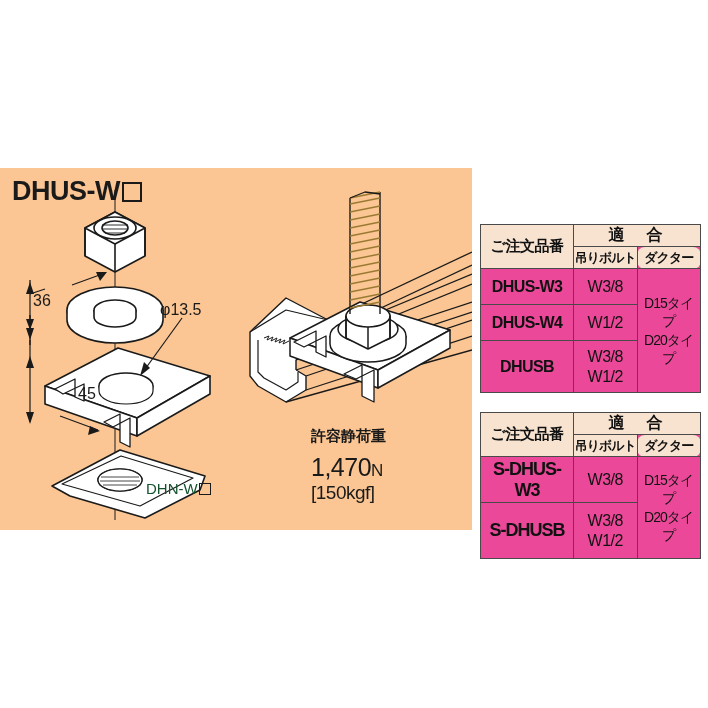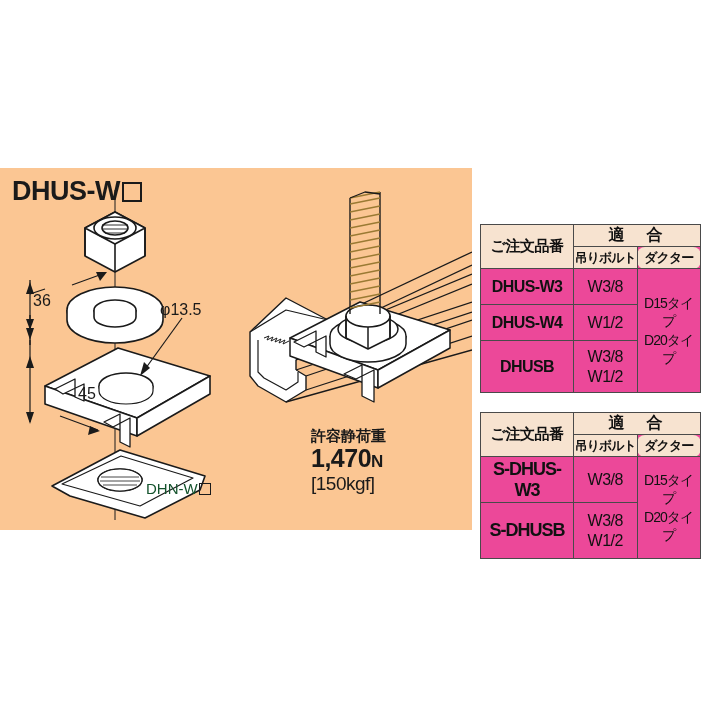--- a/index.html
+++ b/index.html
@@ -42,21 +42,21 @@
   #dim-36{left:33px;top:292px;}
   #dim-45{left:42px;top:385px;margin-left:36px;}
   #dim-dia{left:160px;top:301px;font-size:16px;}
 
   
   #load-spec{
     position:absolute;left:311px;top:428px;
     color:#1a1a1a;line-height:1.0;
   }
   #load-label{font-size:15px;font-weight:bold;letter-spacing:0px;}
-  #load-value{font-size:25px;font-weight:bold;margin-top:3px;letter-spacing:-0.5px;}
+  #load-value{font-size:25px;font-weight:normal;margin-top:12px;letter-spacing:-0.5px;}
   #load-value .unit{font-size:17px;}
   #load-alt{font-size:19px;margin-top:3px;letter-spacing:-0.5px;}
 
   
   #exploded-svg,#install-svg{position:absolute;}
   #exploded-svg{left:0px;top:190px;}
   #install-svg{left:228px;top:190px;}
 
   
   .sect-title{

